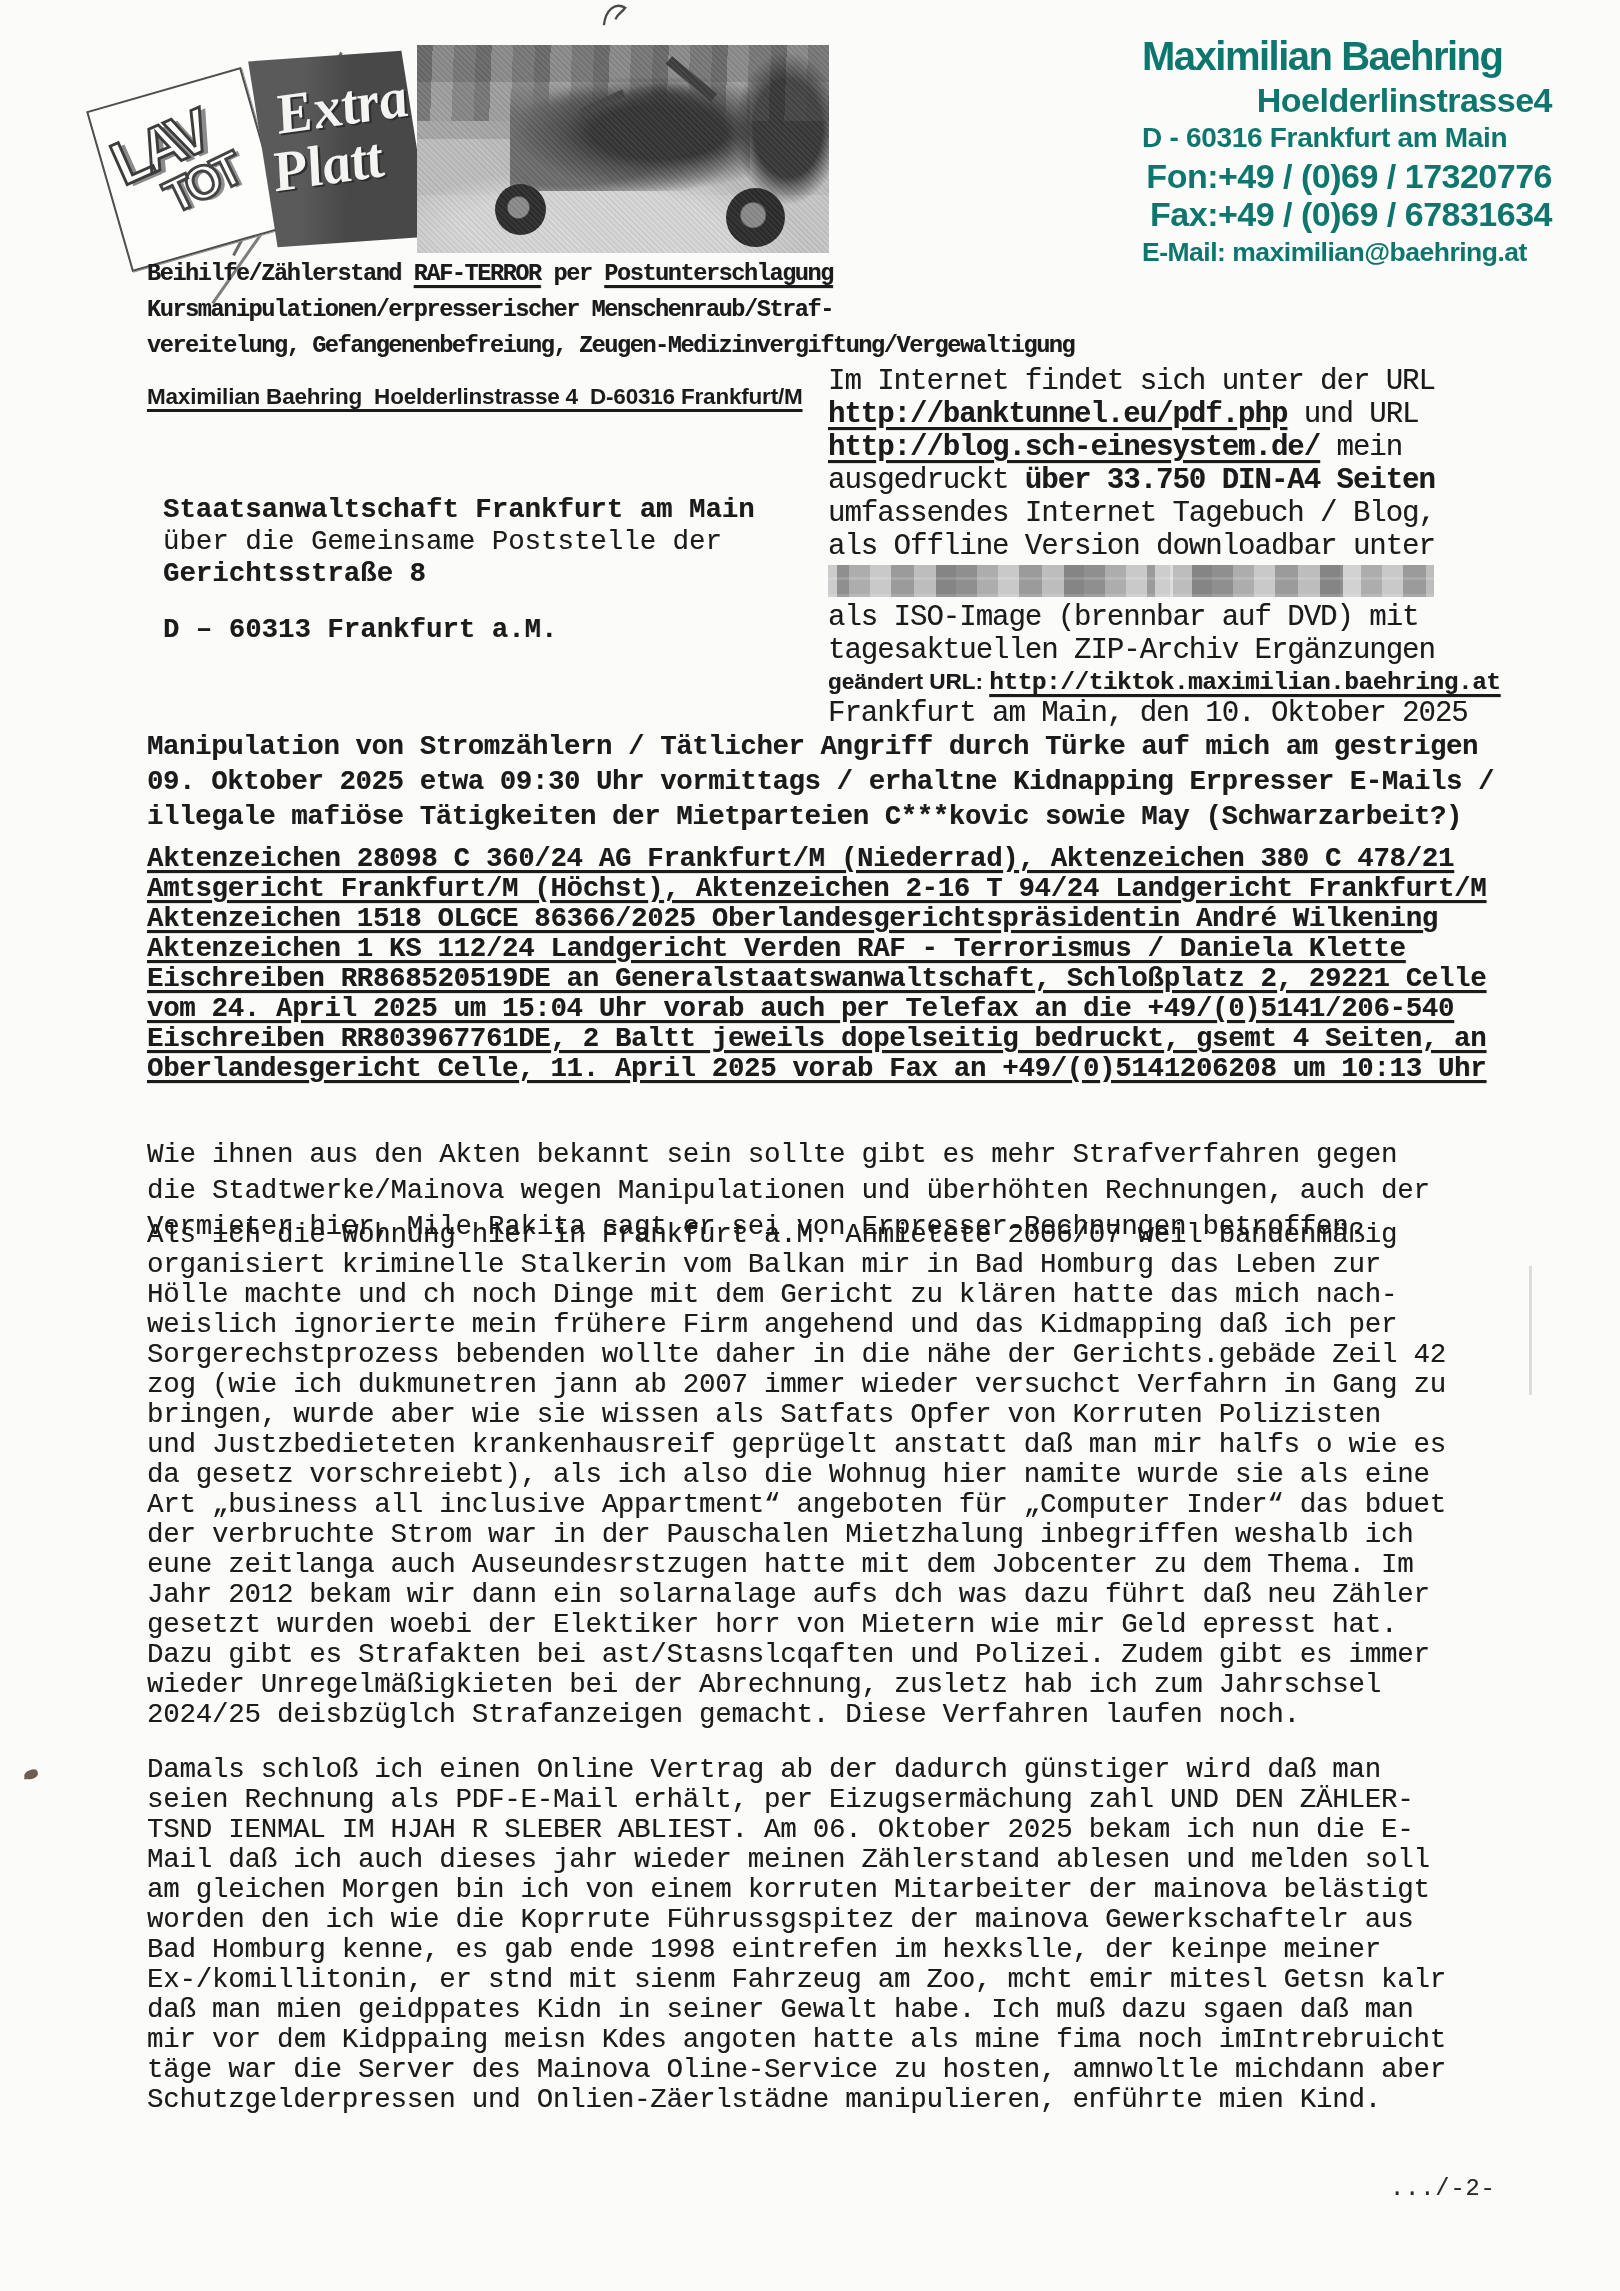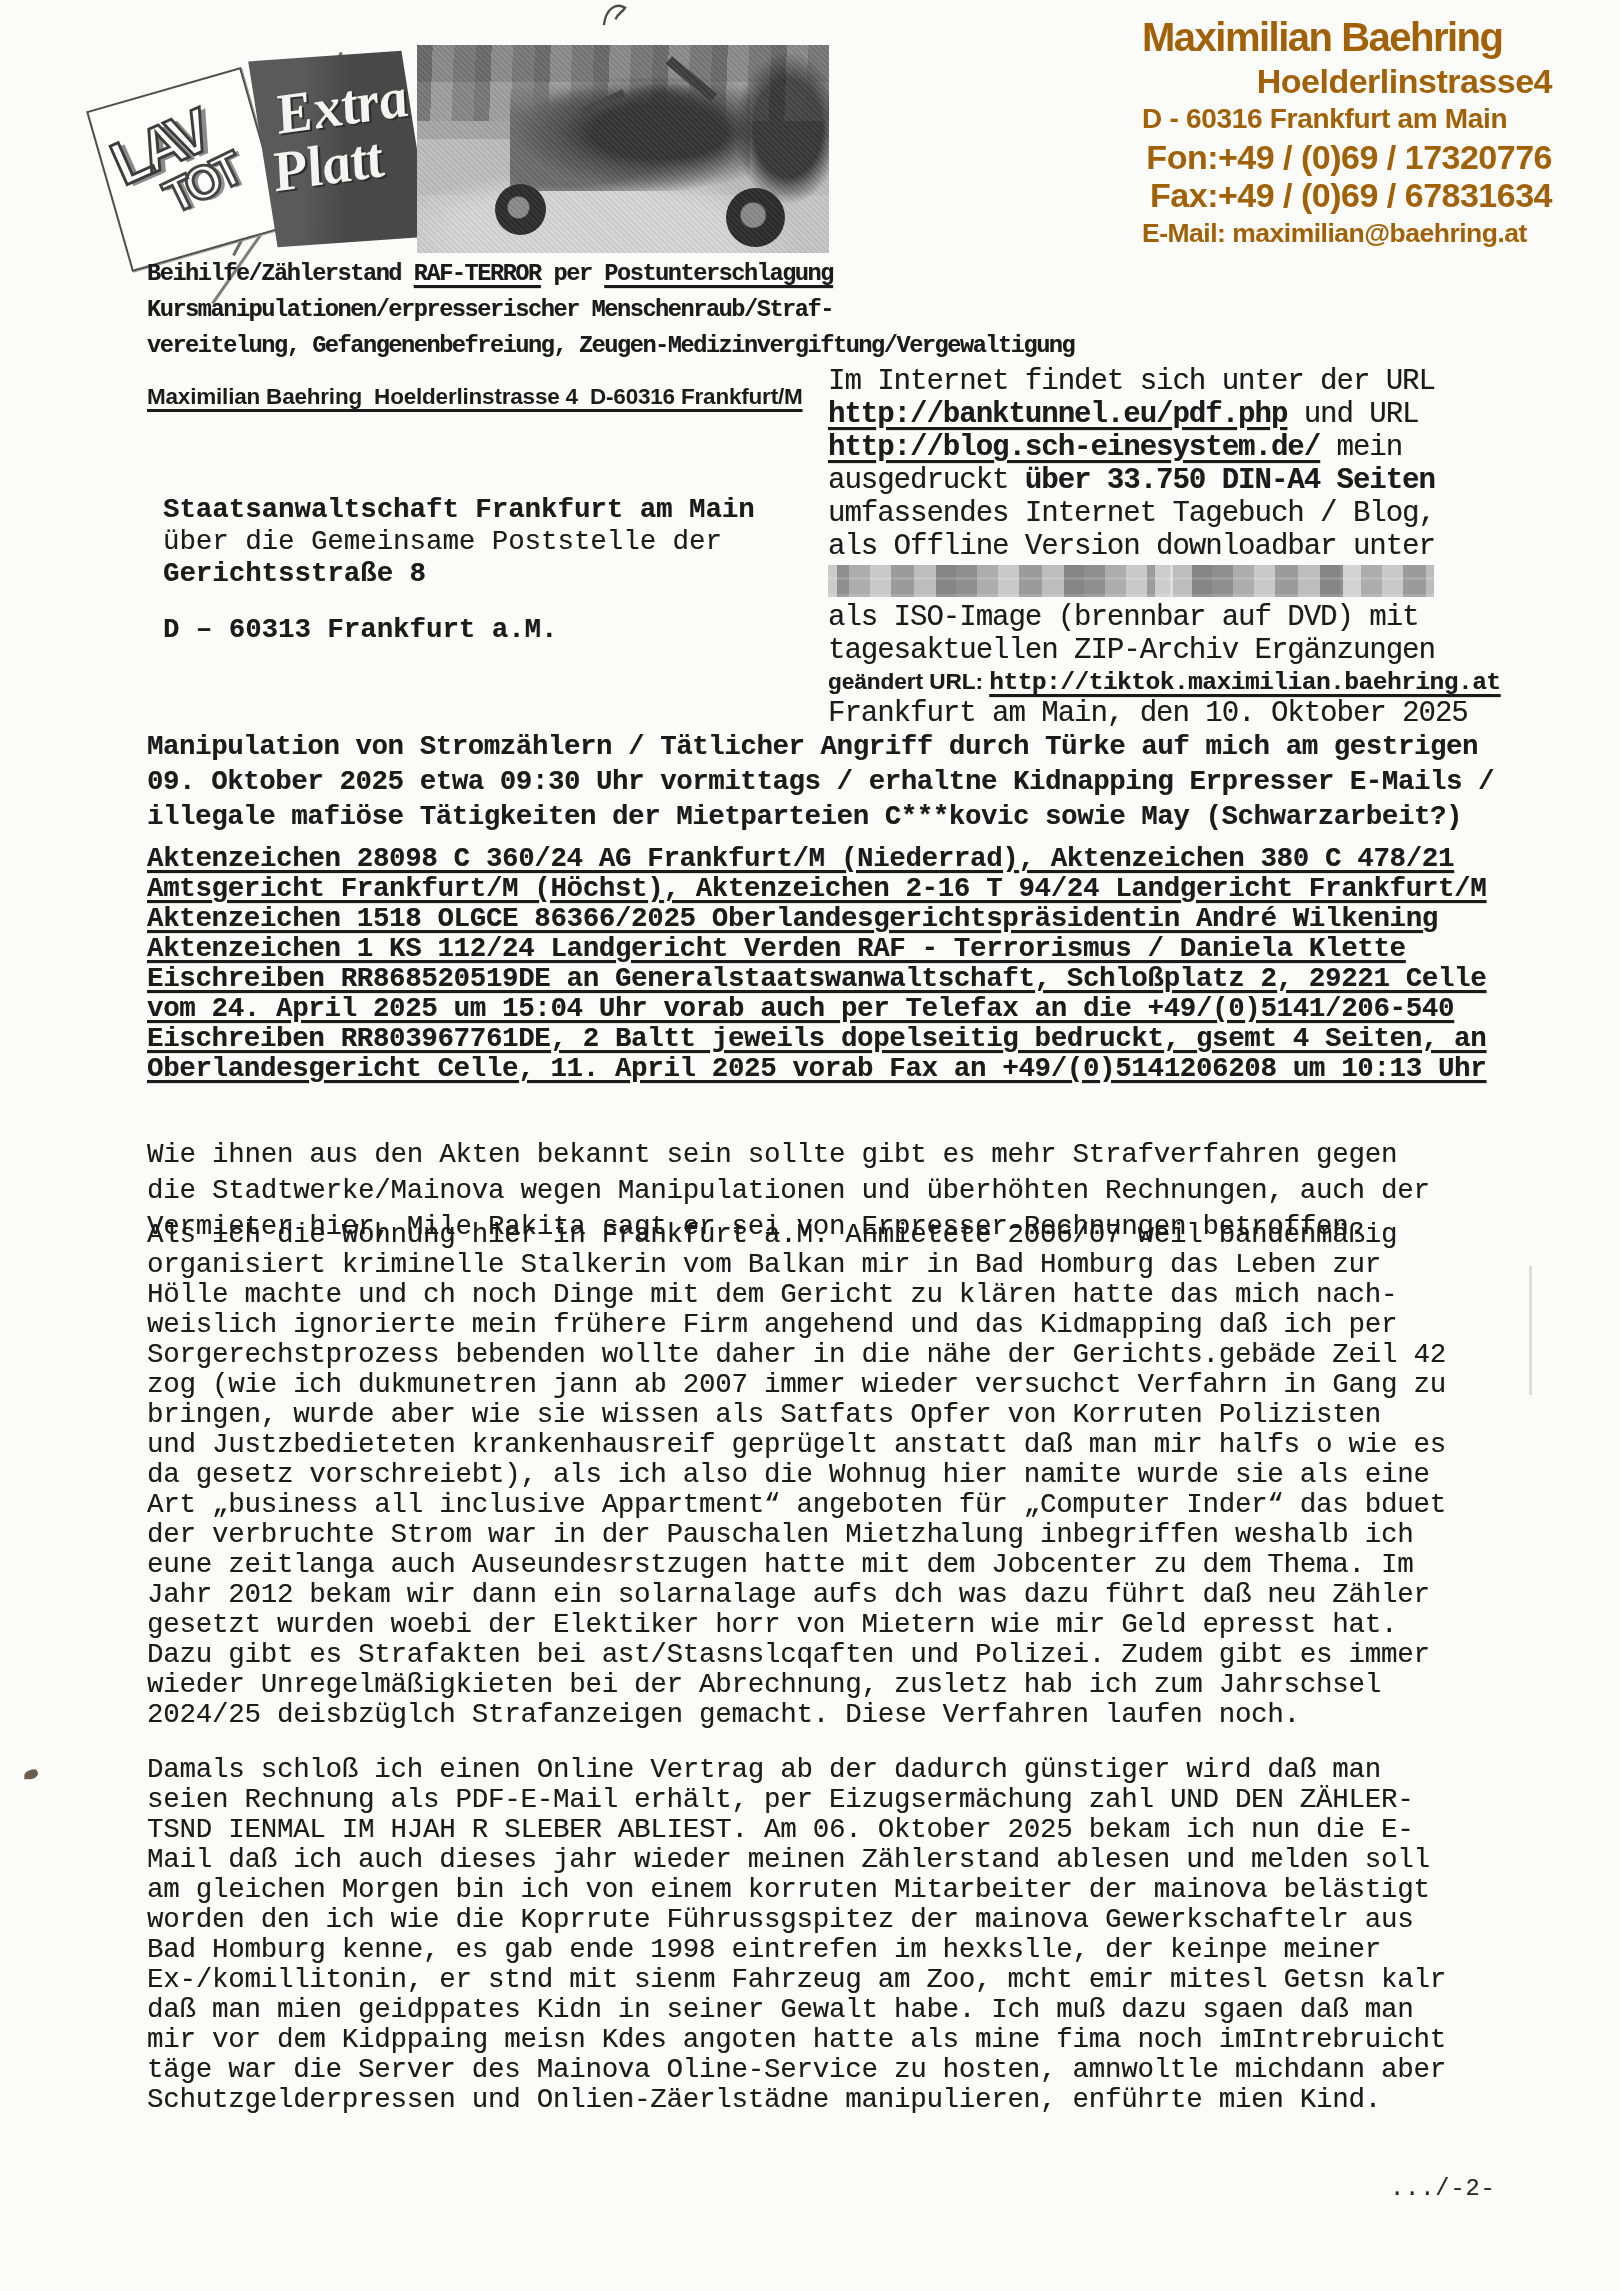--- a/index.html
+++ b/index.html
@@ -50,21 +50,21 @@
   .debris1{position:absolute;left:245px;top:29px;width:59px;height:9.8px;background:#3d3d3d;transform:rotate(40deg);}
   .debris2{position:absolute;left:162px;top:54px;width:47px;height:7.8px;background:#454545;transform:rotate(-25deg);}
   .wheel{position:absolute;border-radius:50%;
       background:radial-gradient(circle at 46% 46%, #8a8a8a 0 26%, #2c2c2c 30% 100%);}
   .wheel-front{left:78px;top:139px;width:51px;height:51px;}
   .wheel-rear{left:309px;top:143px;width:59px;height:59px;}
   .photo-grain{position:absolute;inset:0;
       background:repeating-linear-gradient(45deg, rgba(255,255,255,.05) 0 2px, rgba(0,0,0,.05) 2px 3.9px);}
 
   
-  .sender-block{left:1142px;top:13px;width:410px;color:#a16207;}
+  .sender-block{left:1142px;top:32px;width:410px;color:#0f766e;}
   .sender-name{font-family:"Liberation Sans",sans-serif;font-weight:bold;font-size:40px;
                letter-spacing:-1.5px;line-height:49px;white-space:nowrap;}
   .sender-row{display:flex;justify-content:flex-end;font-family:"Liberation Sans",sans-serif;
               font-weight:bold;font-size:34px;line-height:38px;letter-spacing:-0.5px;}
   .sender-city{font-family:"Liberation Sans",sans-serif;font-weight:bold;font-size:28px;
                line-height:38px;letter-spacing:-0.3px;white-space:nowrap;}
   .sender-email{font-family:"Liberation Sans",sans-serif;font-weight:bold;font-size:26.5px;
                 line-height:38px;letter-spacing:-0.5px;white-space:nowrap;}
 
   

